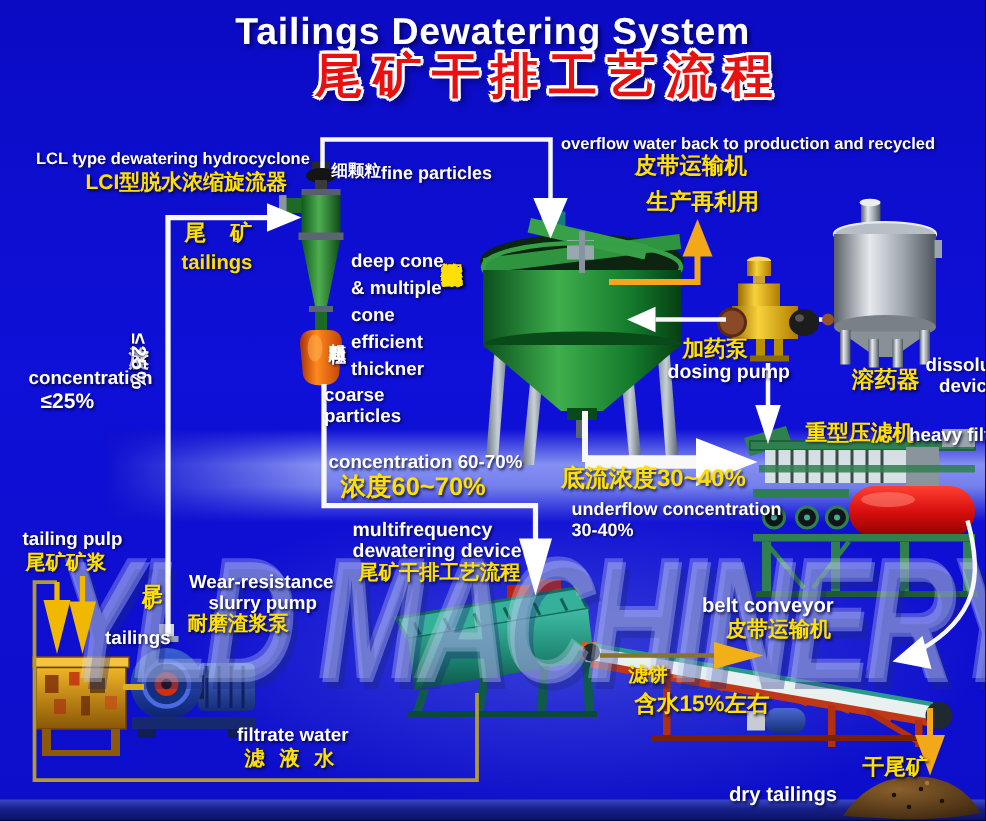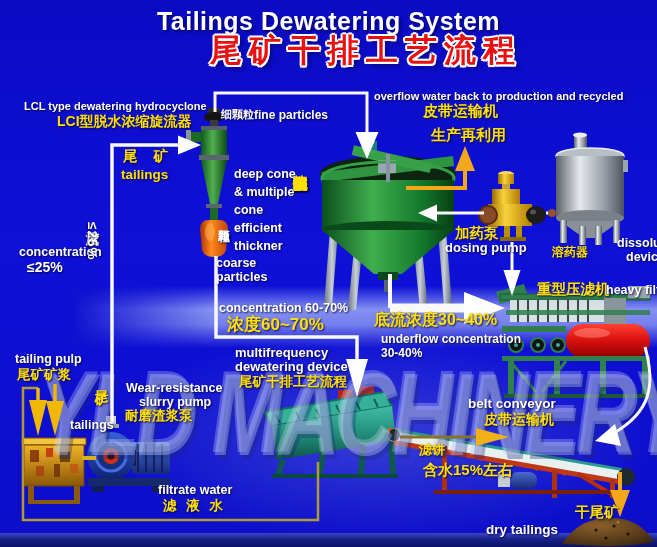--- a/index.html
+++ b/index.html
@@ -399,21 +399,21 @@
   <div class="lbl w vmx" style="left:85px;top:220px;font-size:13.5px;">浓度≤25%</div>
 
   <div class="lbl w vtx" style="left:217px;top:220px;font-size:11.5px;letter-spacing:1px;">粗颗粒</div>
   <div class="lbl w" style="left:216px;top:256px;font-size:12.5px;">coarse</div>
   <div class="lbl w" style="left:216px;top:270px;font-size:12.5px;">particles</div>
 
   <div class="lbl y" style="left:455px;top:225px;font-size:14.5px;">加药泵</div>
   <div class="lbl w" style="left:445px;top:241px;font-size:13px;">dosing pump</div>
 
   <div class="lbl w" style="left:617px;top:236px;font-size:12.5px;">dissolution</div>
-  <div class="lbl y" style="left:552px;top:246px;font-size:12px;">溶药器</div>
+  <div class="lbl y" style="left:568px;top:246px;font-size:15px;">溶药器</div>
   <div class="lbl w" style="left:626px;top:250px;font-size:12.5px;">device</div>
 
   <div class="lbl y" style="left:537px;top:281px;font-size:14.5px;">重型压滤机</div>
   <div class="lbl w" style="left:606px;top:283px;font-size:12.5px;">heavy filter</div>
 
   <div class="lbl w" style="left:219px;top:301px;font-size:12.5px;">concentration 60-70%</div>
   <div class="lbl y" style="left:227px;top:315px;font-size:17px;">浓度60~70%</div>
 
   <div class="lbl y" style="left:374px;top:311px;font-size:16px;">底流浓度30~40%</div>
   <div class="lbl w" style="left:381px;top:333px;font-size:12px;">underflow concentration</div>

